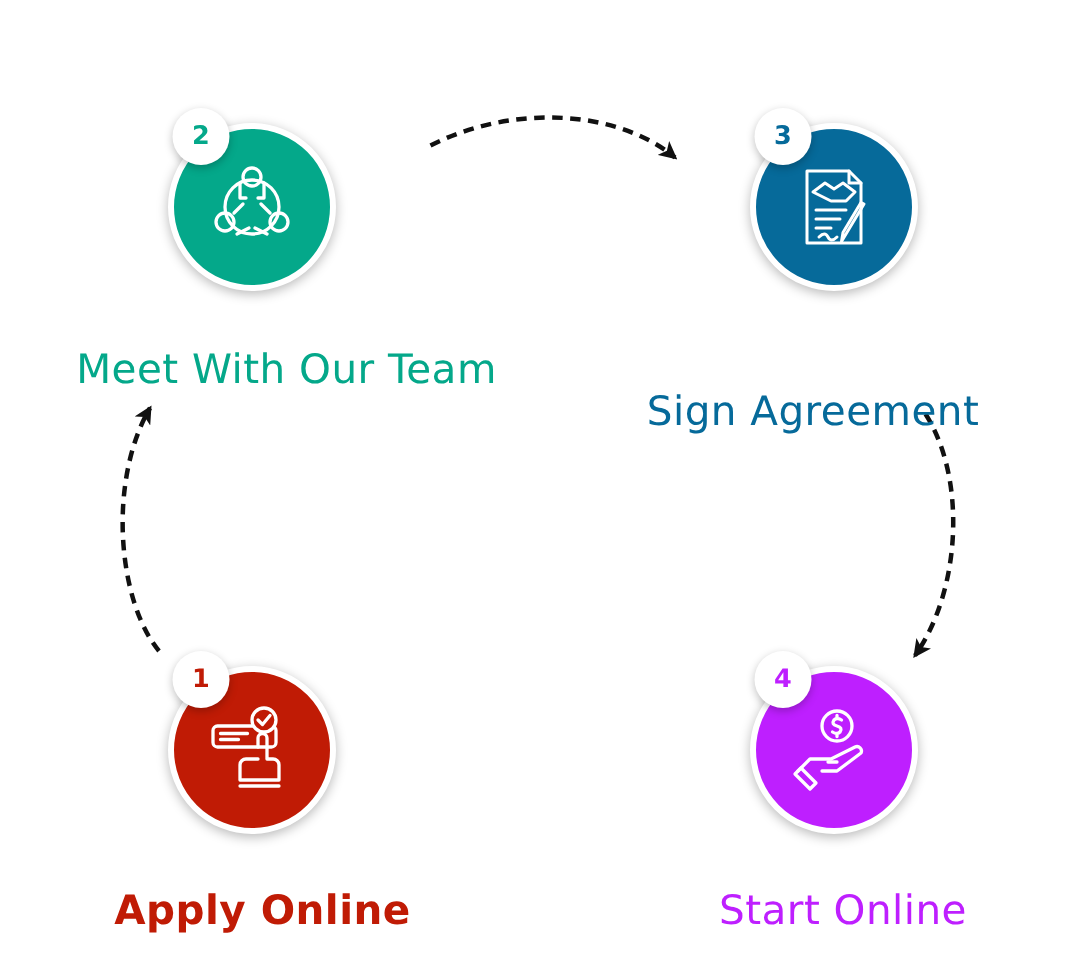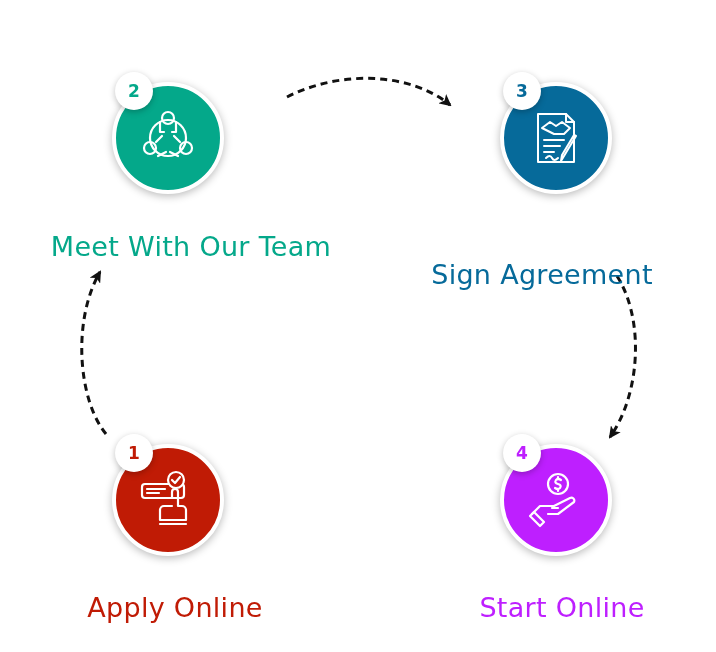--- a/index.html
+++ b/index.html
@@ -83,14 +83,14 @@
       <path d="M8 46 l8 -8 h14 l16 -8 a3 3 0 0 1 4 4 l-16 12 h-10"></path>
       <path d="M6 48 l10 10 l4 -4 l-10 -10 z"></path>
       <path d="M28 40 h6"></path>
     </svg>
   </div>
   <div class="badge" style="color:#BE1FFF;">4</div>
 </div>
 
 <div class="label" style="left:175px; top:231px; color:#04A88A;margin-left:16px;">Meet With Our Team</div>
 <div class="label" style="left:542px; top:231px; color:#066A9A;margin-top:28px;">Sign Agreement</div>
-<div class="label" style="left:175px; top:592px; color:#C01B05;">Apply Online</div>
+<div class="label" style="left:175px; top:592px; color:#C01B05;font-weight:bold;">Apply Online</div>
 <div class="label" style="left:562px; top:592px; color:#BE1FFF;">Start Online</div>
 
 </body></html>

